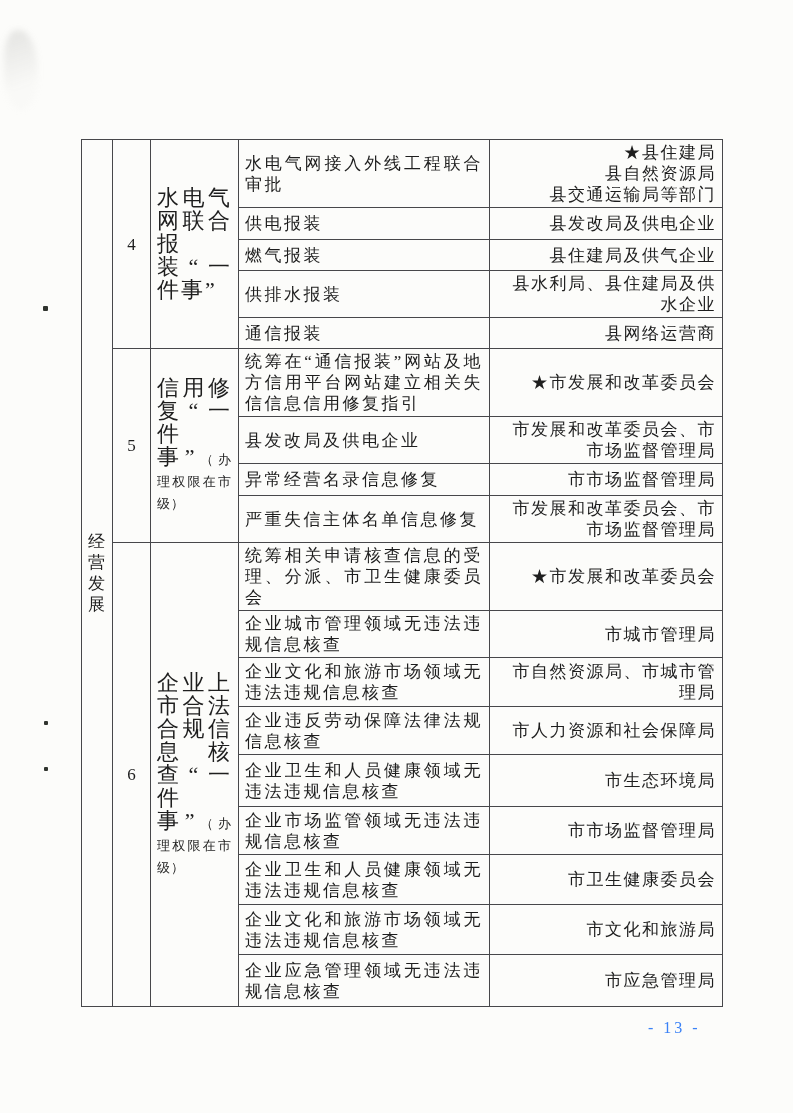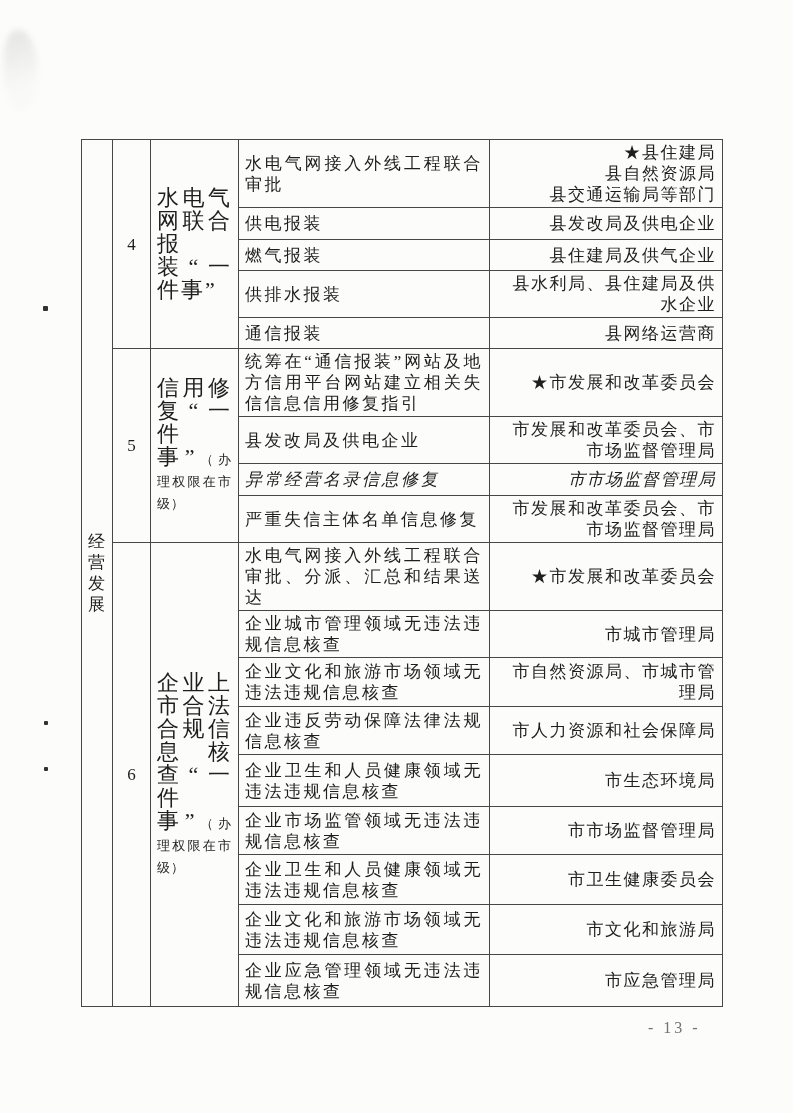--- a/index.html
+++ b/index.html
@@ -59,21 +59,21 @@
     letter-spacing: 1.5px;
     line-height: 21px;
     padding: 2px 4px;
     word-break: break-all;
   }
   .page-num {
     position: absolute;
     left: 648px; top: 1019px;
     font-size: 16px;
     letter-spacing: 3px;
-    color: #737373;
+    color: #3b82f6;
     white-space: nowrap;
   }
   .speck {
     position: absolute;
     background: #30342e;
     border-radius: 1px;
   }
   .speck.s1 { left: 43px; top: 306px; width: 5px; height: 5px; }
   .speck.s2 { left: 44px; top: 721px; width: 4px; height: 4px; }
   .speck.s3 { left: 44px; top: 767px; width: 4px; height: 4px; }
@@ -126,32 +126,32 @@
         <tr style="height: 63px;">
           <td class="num-cell" rowspan="4">5</td>
           <td class="grp-cell" rowspan="4"><span class="grp-main">信用修复“一件事”</span><span class="grp-note">（办理权限在市级）</span></td>
           <td class="item-cell">统筹在“通信报装”网站及地方信用平台网站建立相关失信信息信用修复指引</td>
           <td class="dept-cell">★市发展和改革委员会</td>
         </tr>
         <tr style="height: 44px;">
           <td class="item-cell">县发改局及供电企业</td>
           <td class="dept-cell">市发展和改革委员会、市市场监督管理局</td>
         </tr>
-        <tr style="height: 32px; font-style: italic;">
+        <tr style="height: 32px;">
           <td class="item-cell">异常经营名录信息修复</td>
           <td class="dept-cell">市市场监督管理局</td>
         </tr>
         <tr style="height: 37px;">
           <td class="item-cell">严重失信主体名单信息修复</td>
           <td class="dept-cell">市发展和改革委员会、市市场监督管理局</td>
         </tr>
         <tr style="height: 55px;">
           <td class="num-cell" rowspan="9">6</td>
           <td class="grp-cell" rowspan="9"><span class="grp-main">企业上市合法合规信息核查“一件事”</span><span class="grp-note">（办理权限在市级）</span></td>
-          <td class="item-cell">水电气网接入外线工程联合审批、分派、汇总和结果送达</td>
+          <td class="item-cell">统筹相关申请核查信息的受理、分派、市卫生健康委员会</td>
           <td class="dept-cell">★市发展和改革委员会</td>
         </tr>
         <tr style="height: 46px;">
           <td class="item-cell">企业城市管理领域无违法违规信息核查</td>
           <td class="dept-cell">市城市管理局</td>
         </tr>
         <tr style="height: 49px;">
           <td class="item-cell">企业文化和旅游市场领域无违法违规信息核查</td>
           <td class="dept-cell">市自然资源局、市城市管理局</td>
         </tr>

